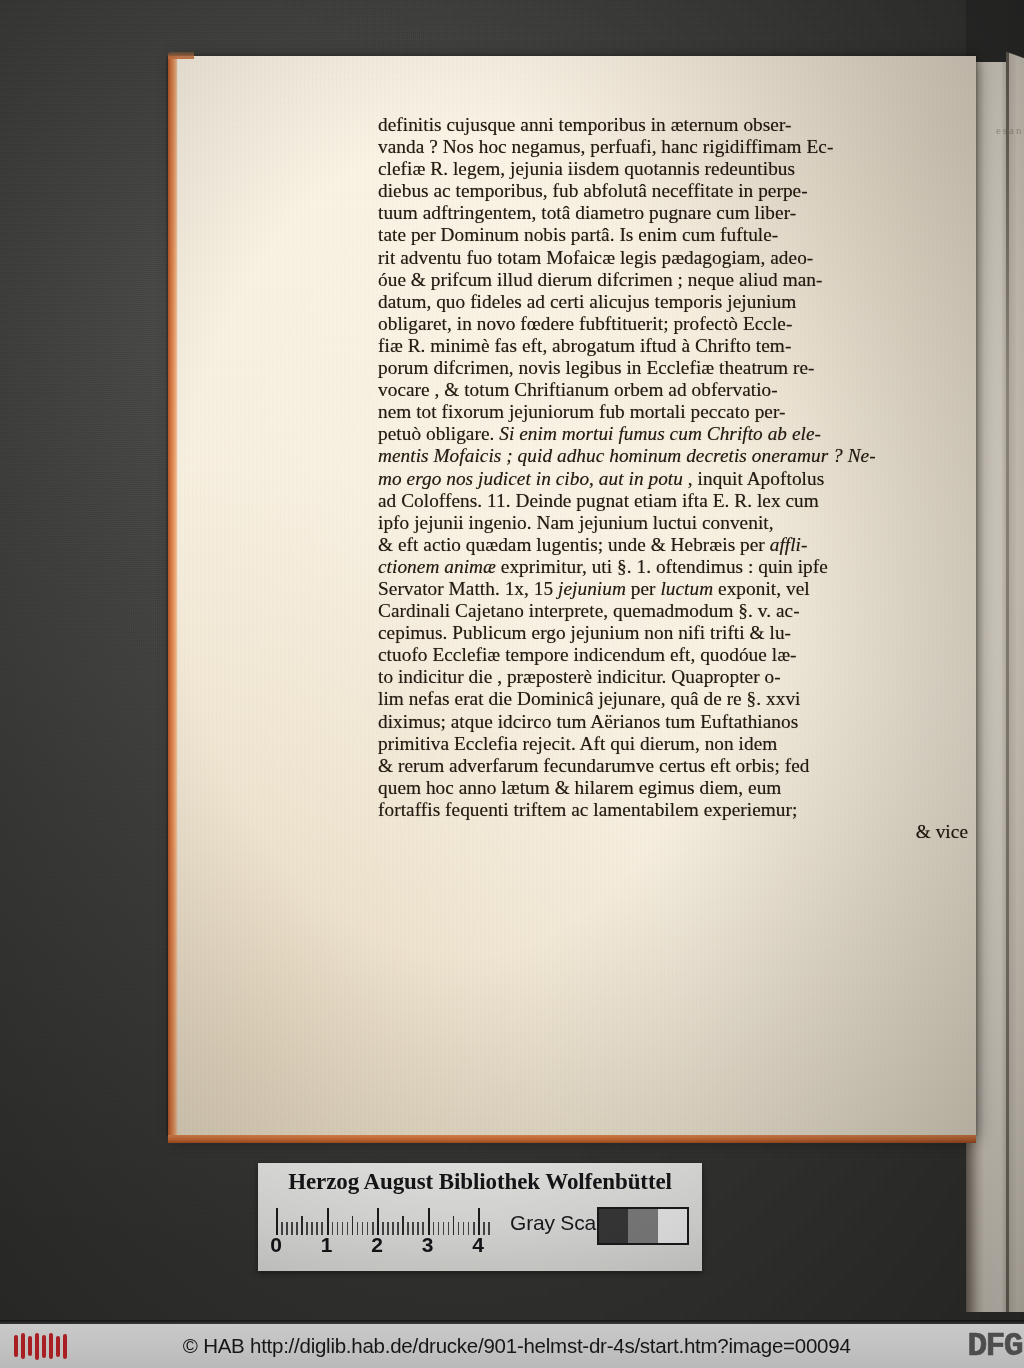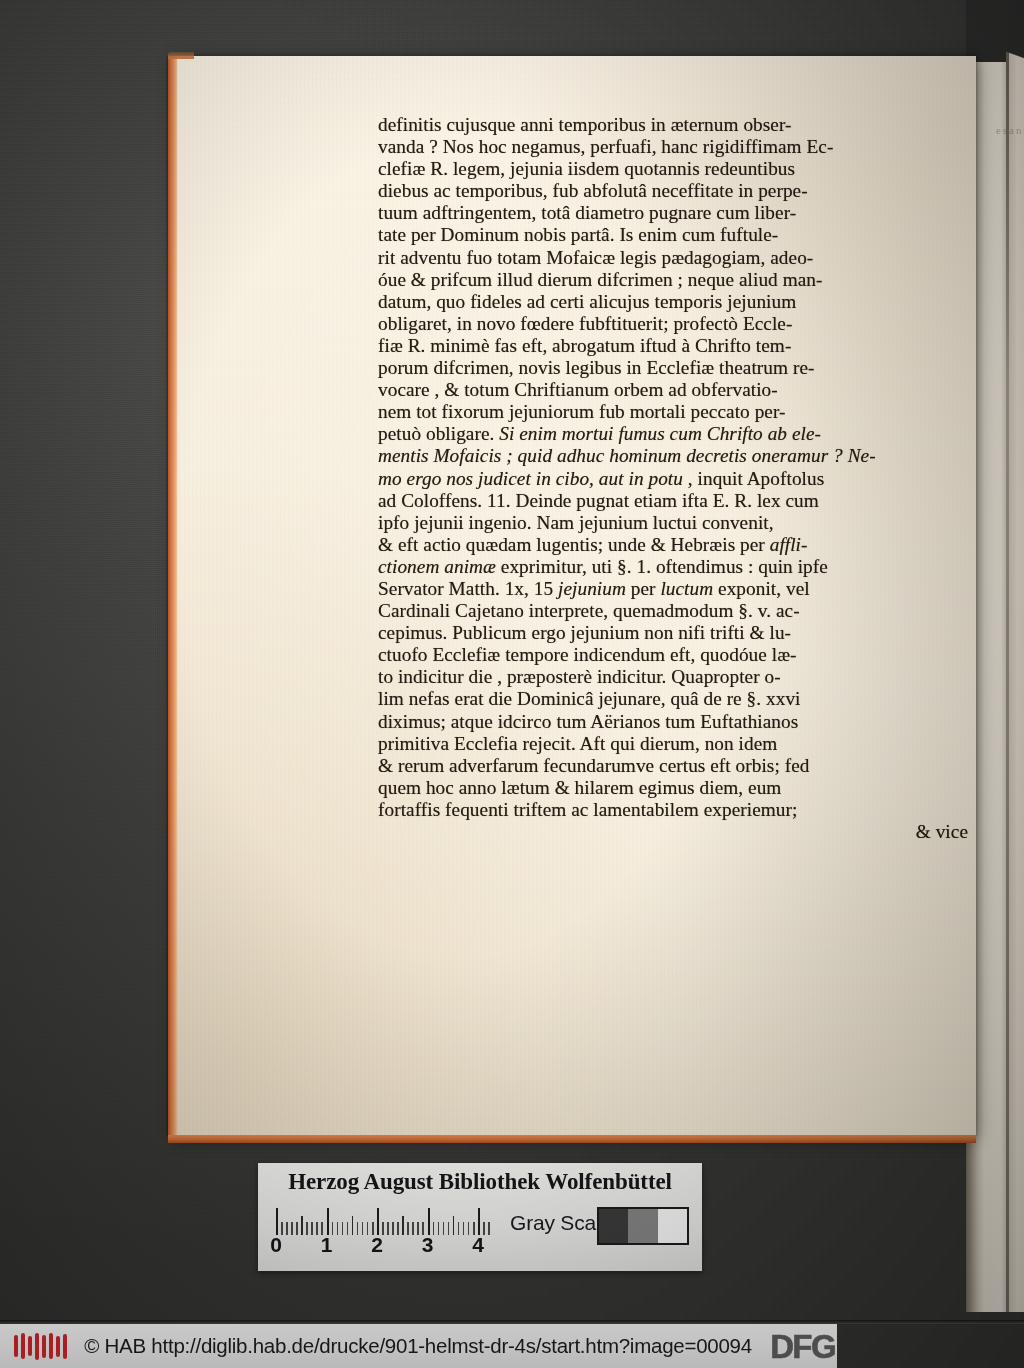--- a/index.html
+++ b/index.html
@@ -209,21 +209,21 @@
     display: flex;
     border: 2px solid #1c1c1c;
     box-sizing: border-box;
   }
   .grayscale-patches div { flex: 1 1 0; }
 
   
   .footer {
     position: absolute;
     left: 0; bottom: 0;
-    width: 837px; height: 44px;
+    width: 1024px; height: 44px;
     background: linear-gradient(180deg, #c9c9c9 0%, #c2c2c2 50%, #b9b9b9 100%);
     display: flex;
     align-items: center;
   }
   .hab-logo {
     position: relative;
     width: 56px; height: 30px;
     margin-left: 14px;
     flex: 0 0 auto;
   }
@@ -240,21 +240,21 @@
     font-family: "Liberation Sans", sans-serif;
     font-size: 20.5px;
     color: #17171a;
     letter-spacing: -.25px;
     white-space: nowrap;
     padding-right: 4px;
   }
   .dfg-logo {
     flex: 0 0 auto;
     margin-right: 2px;
-    font-family: Liberation Sans, sans-serif;
+    font-family: Liberation Mono, monospace;
     font-weight: bold;
     font-size: 33px;
     color: #4d4d4d;
     letter-spacing: -1.6px;
     line-height: 1;
     -webkit-text-stroke: .6px #4d4d4d;
   }
   .footer-topline {
     position: absolute;
     left: 0; bottom: 44px; width: 1024px; height: 4px;

